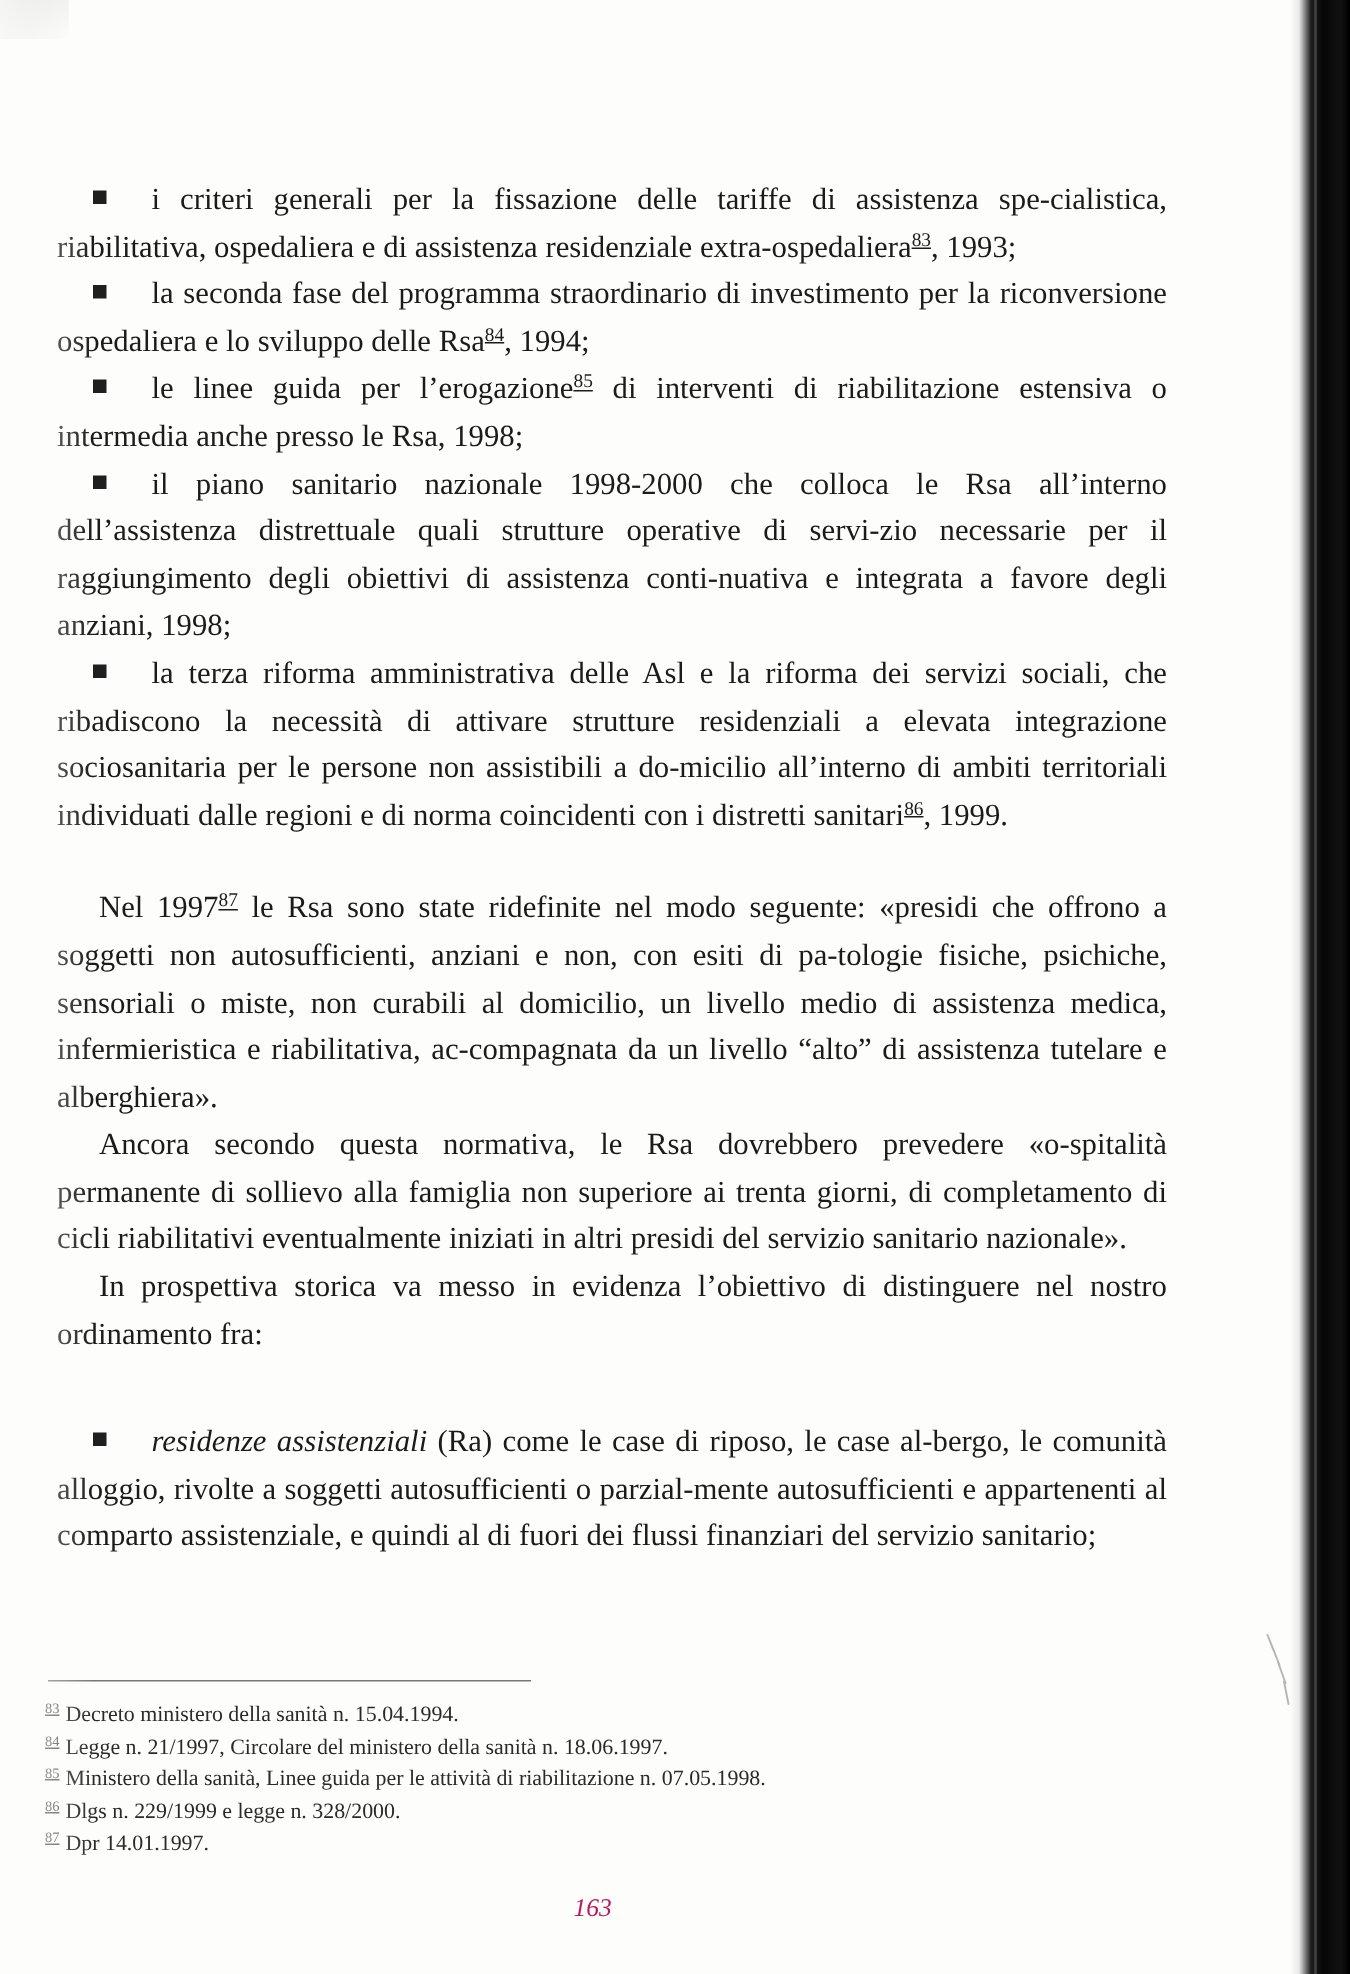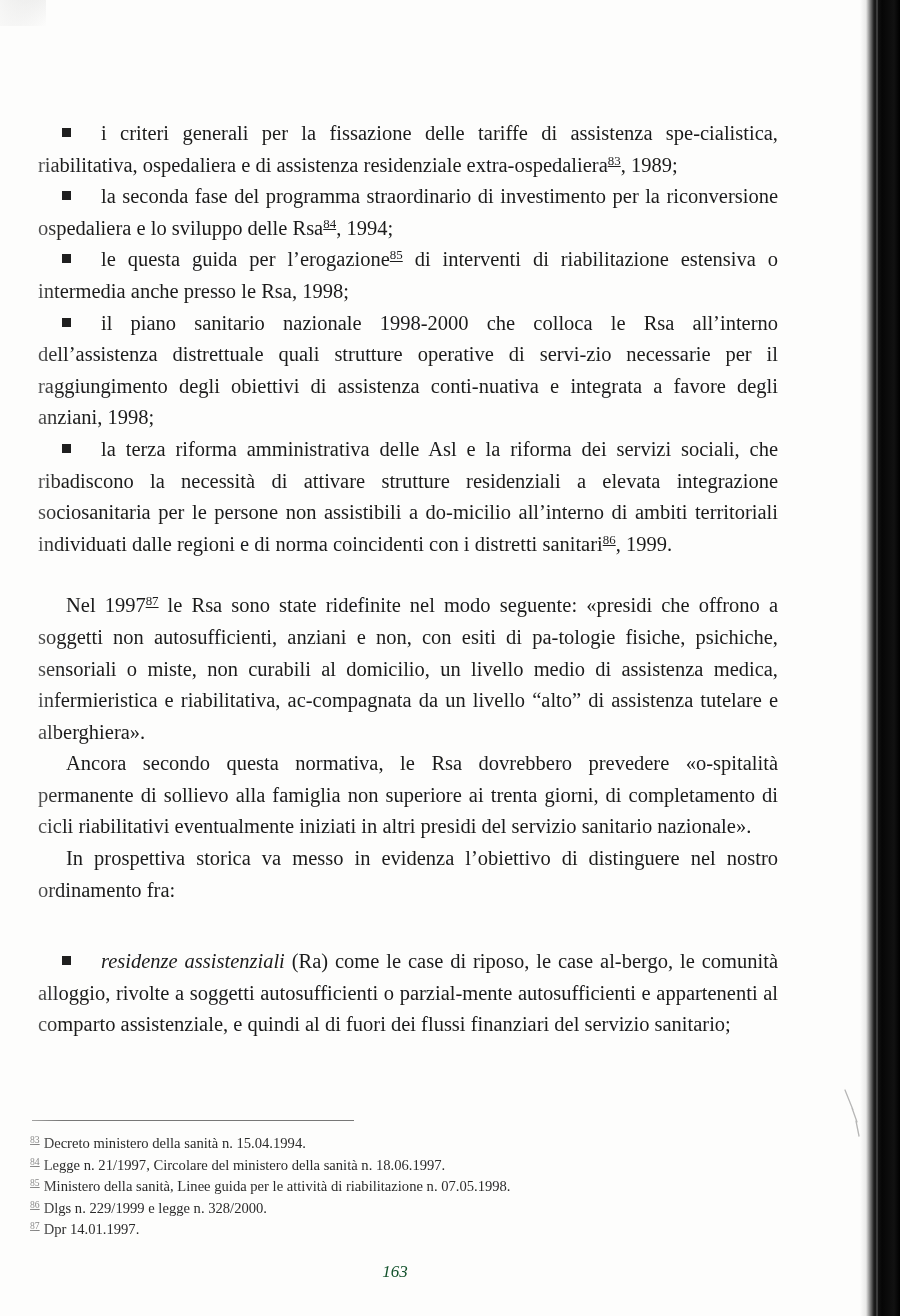--- a/index.html
+++ b/index.html
@@ -156,42 +156,42 @@
   }
 
   .folio {
     position: absolute;
     left: 0;
     top: 1262px;
     width: 790px;
     text-align: center;
     font-style: italic;
     font-size: 17px;
-    color: #14532d;
+    color: #be185d;
   }
 </style>
 </head>
 <body>
 
 <div class="page">
 
   <div class="scan-smudge-tl"></div>
 
   <div class="content">
 
     <p class="bullet">
-      <span class="marker"></span><span>i criteri generali per la fissazione delle tariffe di assistenza spe-cialistica, riabilitativa, ospedaliera e di assistenza residenziale extra-ospedaliera</span><sup>83</sup><span>, 1989;</span>
+      <span class="marker"></span><span>i criteri generali per la fissazione delle tariffe di assistenza spe-cialistica, riabilitativa, ospedaliera e di assistenza residenziale extra-ospedaliera</span><sup>83</sup><span>, 1993;</span>
     </p>
 
     <p class="bullet">
       <span class="marker"></span><span>la seconda fase del programma straordinario di investimento per la riconversione ospedaliera e lo sviluppo delle Rsa</span><sup>84</sup><span>, 1994;</span>
     </p>
 
     <p class="bullet">
-      <span class="marker"></span><span>le questa guida per l’erogazione</span><sup>85</sup><span> di interventi di riabilitazione estensiva o intermedia anche presso le Rsa, 1998;</span>
+      <span class="marker"></span><span>le linee guida per l’erogazione</span><sup>85</sup><span> di interventi di riabilitazione estensiva o intermedia anche presso le Rsa, 1998;</span>
     </p>
 
     <p class="bullet">
       <span class="marker"></span><span>il piano sanitario nazionale 1998-2000 che colloca le Rsa all’interno dell’assistenza distrettuale quali strutture operative di servi-zio necessarie per il raggiungimento degli obiettivi di assistenza conti-nuativa e integrata a favore degli anziani, 1998;</span>
     </p>
 
     <p class="bullet">
       <span class="marker"></span><span>la terza riforma amministrativa delle Asl e la riforma dei servizi sociali, che ribadiscono la necessità di attivare strutture residenziali a elevata integrazione sociosanitaria per le persone non assistibili a do-micilio all’interno di ambiti territoriali individuati dalle regioni e di norma coincidenti con i distretti sanitari</span><sup>86</sup><span>, 1999.</span>
     </p>
 

